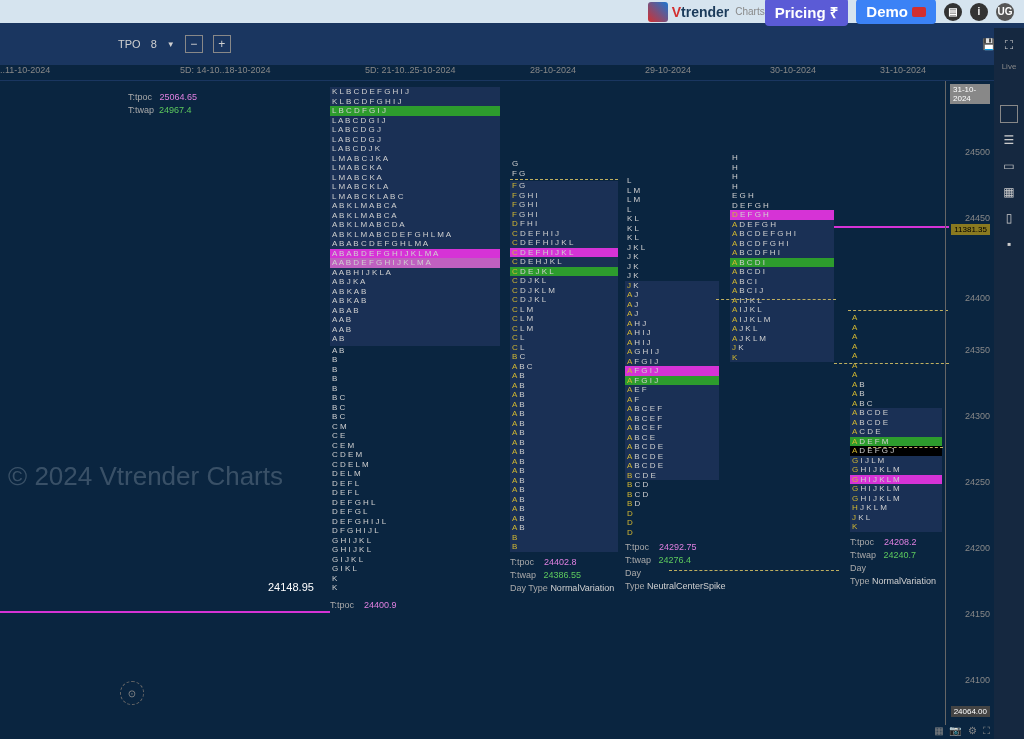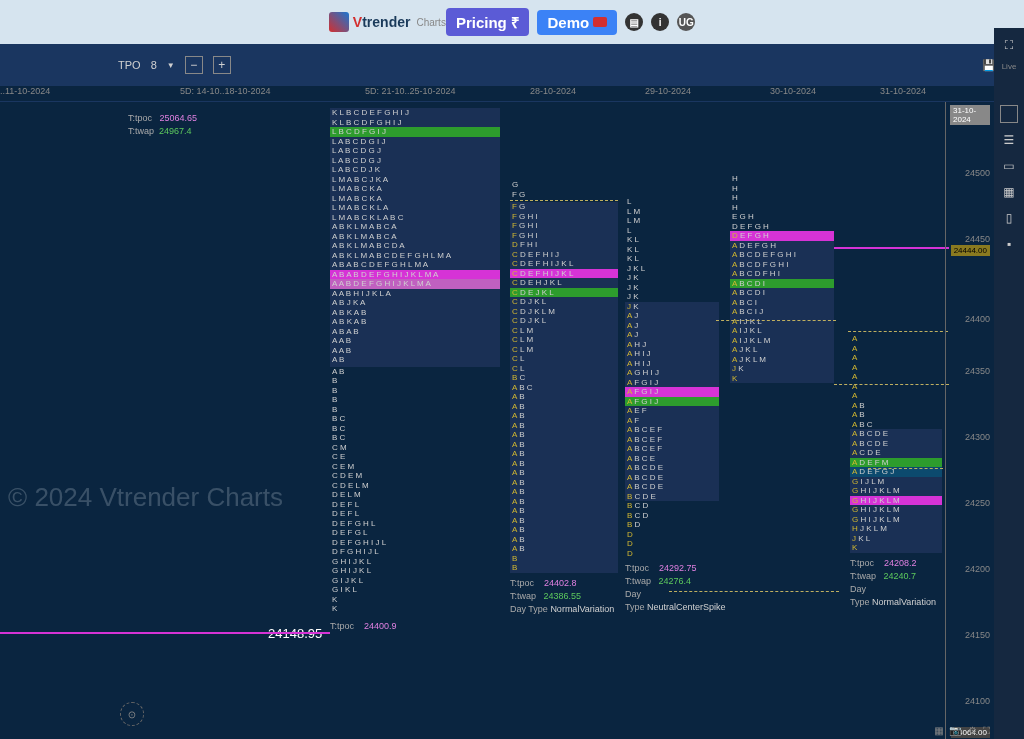--- a/index.html
+++ b/index.html
@@ -1,17 +1,17 @@
 <!DOCTYPE html>
 <html><head>
 <meta charset="utf-8">
 <style>
 *{margin:0;padding:0;box-sizing:border-box;font-family:Arial,sans-serif}
 body{background:#0a2540;color:#d0d0d0;width:1024px;height:739px;overflow:hidden;position:relative}
-.topbar{height:44px;background:#d6e4ef;display:flex;align-items:center;padding:0 10px;justify-content:center}
+.topbar{height:23px;background:#d6e4ef;display:flex;align-items:center;padding:0 10px;justify-content:flex-end}
 .logo{display:flex;align-items:center;gap:4px}
 .logo-icon{width:20px;height:20px;background:linear-gradient(45deg,#d32f2f,#1976d2);border-radius:3px}
 .logo-text{font-weight:bold;font-size:14px}
 .logo-v{color:#d32f2f}
 .logo-rest{color:#1a3a5a}
 .logo-sub{color:#888;font-size:10px;margin-left:2px}
 .topright{display:flex;gap:8px;align-items:center}
 .btn{padding:4px 10px;border-radius:4px;font-size:15px;font-weight:bold;cursor:pointer;display:flex;align-items:center;gap:4px}
 .btn-pricing{background:#5b5bd6;color:#fff}
 .btn-demo{background:#3b82f6;color:#fff}
@@ -28,21 +28,21 @@
 .yaxis{position:absolute;right:30px;top:0;width:44px;height:100%;font-size:9px;color:#888}
 .ytick{position:absolute;right:4px}
 .ylabel{position:absolute;right:4px;background:#444;color:#fff;padding:1px 3px;font-size:8px}
 .col{position:absolute;top:0;font-size:8px;line-height:9.5px;font-family:monospace;color:#d0d0d0}
 .col-bg{background:#1a3055}
 .row{white-space:nowrap;padding:0 2px}
 .yl{color:#d4b830}
 .hl-green{background:#2d9c2d}
 .hl-pink{background:#d633d6}
 .hl-pink2{background:#c060c0}
-.hl-yellow{background:#0c4a6e}
+.hl-yellow{background:#000000}
 .stats{font-size:9px;margin-top:4px;line-height:13px}
 .skey{color:#aaa}
 .sval-pink{color:#e080e0}
 .sval-green{color:#5dc95d}
 .hline{position:absolute;left:0;height:1px;z-index:1}
 .hline-pink{border-top:2px solid #d633d6}
 .hline-yellow{border-top:1px dashed #c0b060}
 .watermark{position:absolute;left:8px;top:380px;font-size:26px;color:rgba(200,210,220,0.25);font-weight:normal;z-index:0}
 .screenshot-btn{position:absolute;left:120px;bottom:20px;width:24px;height:24px;border:1px dashed #666;border-radius:50%;display:flex;align-items:center;justify-content:center;font-size:10px;color:#888}
 .bottom-icons{position:absolute;right:34px;bottom:2px;display:flex;gap:6px;font-size:10px;color:#888}
@@ -104,35 +104,35 @@
   <div class="rside-icon">▯</div>
   <div class="rside-icon">▪</div>
 </div>
 
 <div class="main">
   <div class="watermark">© 2024 Vtrender Charts</div>
 
   <div class="vline" style="left:945px"></div>
 
   <div class="hline hline-pink" style="top:530px;width:330px"></div>
-  <div style="position:absolute;top:524px;left:268px;font-size:13px;color:#fff">24148.95</div>
+  <div style="position:absolute;top:500px;left:268px;font-size:11px;color:#fff">24148.95</div>
 
   <div class="hline" style="top:145px;left:834px;width:115px;border-top:2px solid #d633d6"></div>
   <div class="hline hline-yellow" style="top:229px;left:848px;width:100px"></div>
   <div class="hline hline-yellow" style="top:282px;left:834px;width:115px"></div>
   <div class="hline hline-yellow" style="top:366px;left:868px;width:75px"></div>
 
   <div class="hline hline-yellow" style="top:218px;left:716px;width:120px"></div>
   <div class="hline hline-yellow" style="top:489px;left:669px;width:170px"></div>
 
   <div class="yaxis">
     <div class="ylabel" style="top:3px;background:#888">31-10-2024</div>
     <div class="ytick" style="top:66px">24500</div>
     <div class="ytick" style="top:132px">24450</div>
-    <div class="ylabel" style="top:143px;background:#8a7a20;color:#000">24444.00</div>
+    <div class="ylabel" style="top:143px;background:#8a7a20;color:#000">11381.35</div>
     <div class="ytick" style="top:212px">24400</div>
     <div class="ytick" style="top:264px">24350</div>
     <div class="ytick" style="top:330px">24300</div>
     <div class="ytick" style="top:396px">24250</div>
     <div class="ytick" style="top:462px">24200</div>
     <div class="ytick" style="top:528px">24150</div>
     <div class="ytick" style="top:594px">24100</div>
     <div class="ylabel" style="top:625px">24064.00</div>
   </div>
 

